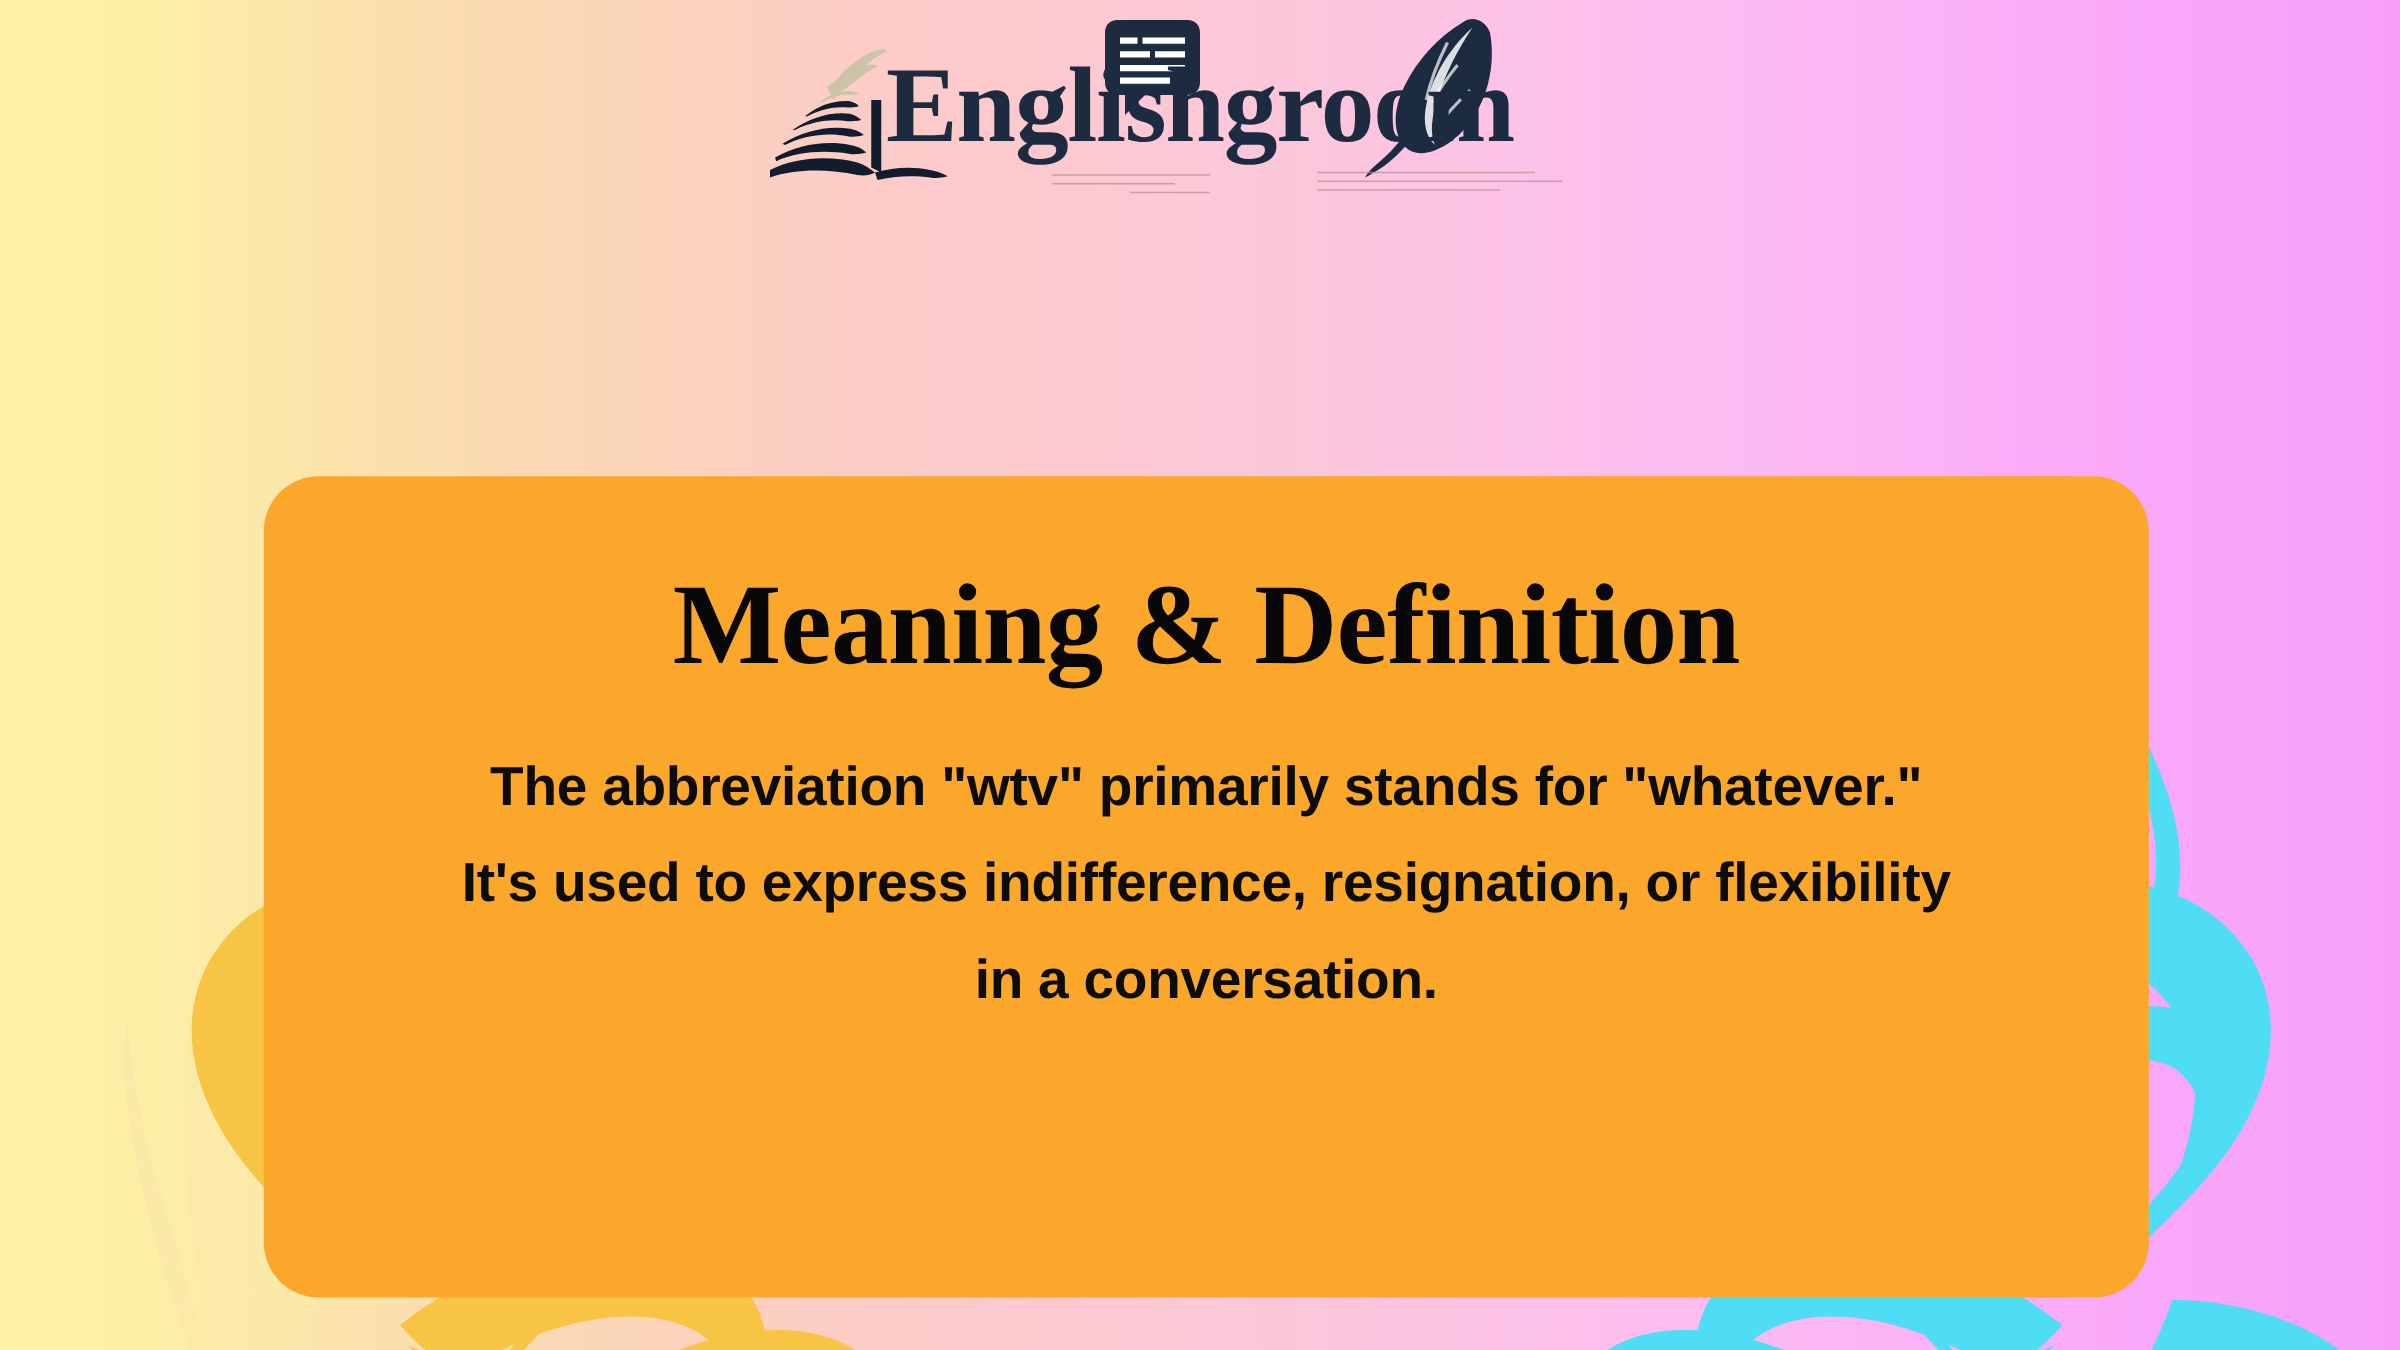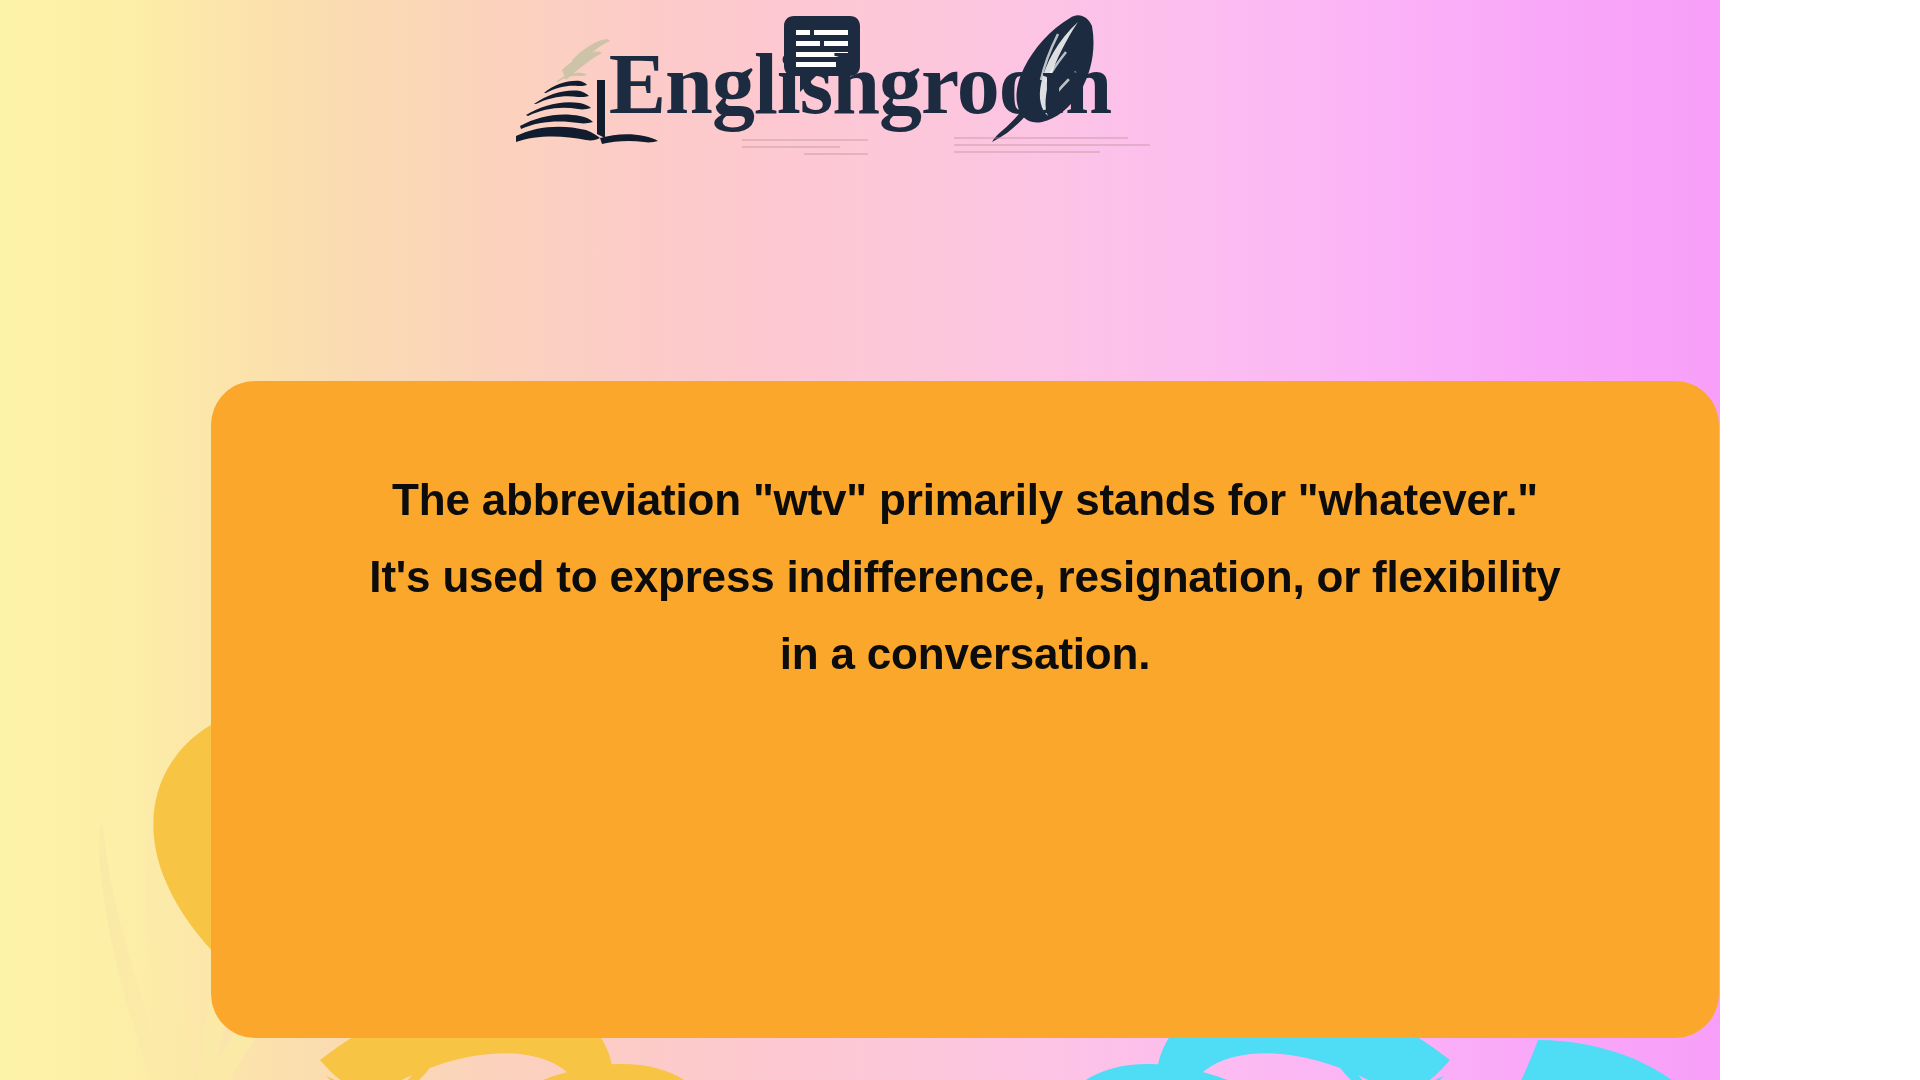--- a/index.html
+++ b/index.html
@@ -9,21 +9,21 @@
   }
   body {
     width: 1920px;
     height: 1080px;
     overflow: hidden;
     font-family: "Liberation Sans", sans-serif;
   }
 
   #canvas {
     position: relative;
-    width: 1720px;
+    width: 1920px;
     height: 1080px;
     overflow: hidden;
     background: linear-gradient(
       to right,
       #fdf3a8 0%,
       #fdf0a6 6%,
       #fbe0ad 16%,
       #fad9b4 22%,
       #fbd3bb 28%,
       #fbcfc3 33%,
@@ -233,16 +233,17 @@
           <line x1="444" y1="131" x2="640" y2="131"></line>
           <line x1="444" y1="138" x2="590" y2="138"></line>
         </g>
       </svg>
       <div class="logo-word">Englishgroom</div>
     </div>
   </div>
 
 
   <div class="card">
+    <div class="card-title">Meaning &amp; Definition</div>
     <div class="card-body">The abbreviation "wtv" primarily stands for "whatever." It's used to express indifference, resignation, or flexibility in a conversation.</div>
   </div>
 
 </div>
 
 </body></html>

